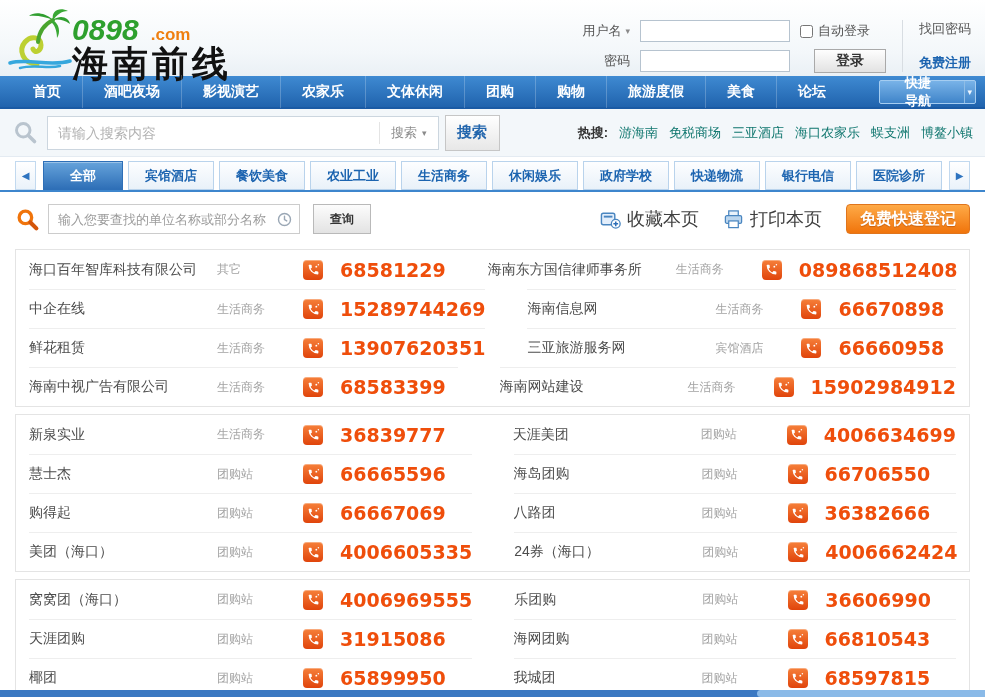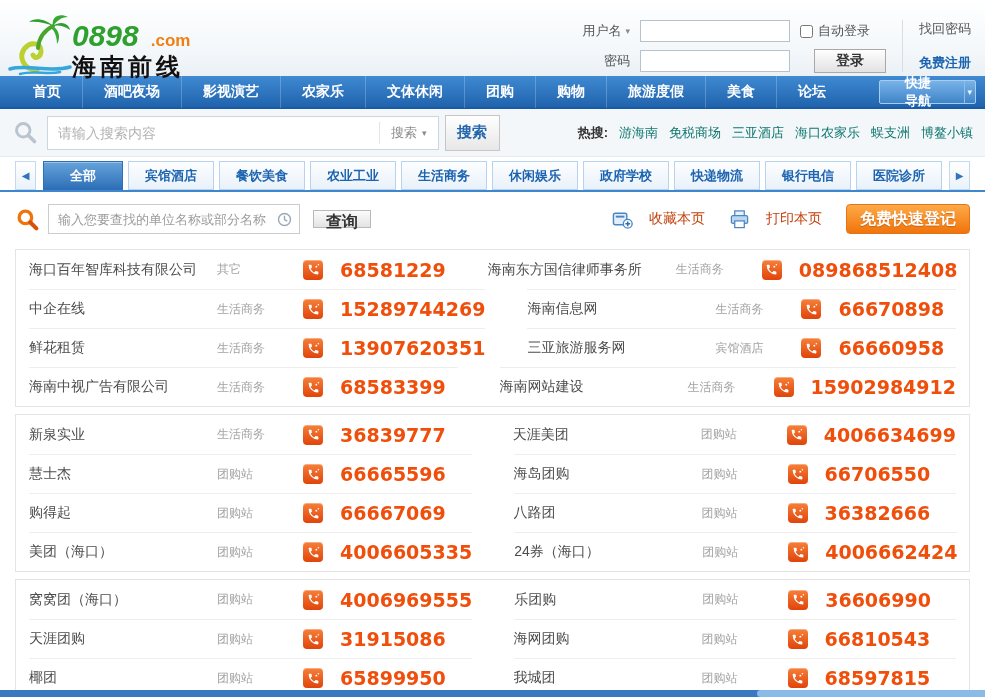--- a/index.html
+++ b/index.html
@@ -9,21 +9,21 @@
     font-family:"Liberation Sans","DejaVu Sans",sans-serif; background:#fff; color:#333;
   }
   
   .topbar { height:76px; display:flex; justify-content:space-between; align-items:center;
     background:linear-gradient(180deg,#ffffff 0%,#f3f7fa 70%,#eaf0f5 100%); padding:16px 14px 0 8px; }
   .logo { display:flex; align-items:flex-start; cursor:pointer; }
   .logo-text { display:flex; flex-direction:column; line-height:1; margin-top:8px; }
   .logo-top { display:flex; align-items:baseline; }
   .logo-number { font-size:30px; font-weight:bold; color:#2ea02e; font-style:italic; }
   .logo-tld { font-size:17px; font-weight:bold; color:#ef7f10; margin-left:12px; }
-  .logo-name { font-size:24px; font-weight:900; color:#111; letter-spacing:4px; margin-top:4px; }
+  .logo-name { font-size:36px; font-weight:900; color:#111; letter-spacing:4px; margin-top:4px;font-family:Liberation Mono, monospace; }
   .login { display:flex; align-items:center; font-size:13px; color:#555; }
   .login-grid { display:grid; grid-template-columns:auto 150px auto; grid-auto-rows:27px;
     column-gap:10px; row-gap:3px; align-items:center; }
   .lbl { text-align:right; display:flex; align-items:center; justify-content:flex-end; gap:4px; white-space:nowrap; }
   .drop-arrow { font-size:9px; color:#8a8a8a; }
   .login input.txtfield { width:150px; height:22px; border:1px solid #b6c3cf; background:#fff; padding:0 5px; font-size:13px; }
   .auto { display:flex; align-items:center; gap:5px; white-space:nowrap; }
   .auto input { margin:0; width:13px; height:13px; }
   .login-btn { width:72px; height:24px; margin-left:14px; background:linear-gradient(#fefefe,#e2e2e2);
     border:1px solid #a9a9a9; font-weight:bold; font-size:14px; color:#333; cursor:pointer; }
@@ -65,24 +65,24 @@
   .tab { height:29px; line-height:27px; padding:0 16px; background:linear-gradient(#fdfeff,#e9f1f9);
     border:1px solid #b9d3ec; color:#1c64b0; font-weight:bold; font-size:13px; cursor:pointer; white-space:nowrap; }
   .tab.active { background:linear-gradient(#66a3db,#2e6fb7); border-color:#2e6fb7; color:#fff;
     padding:0 26px; box-shadow:inset 0 1px 0 rgba(255,255,255,.35); }
   
   .queryrow { display:flex; align-items:center; margin:11px 15px 13px; height:32px; }
   .qinput { width:252px; height:30px; border:1px solid #ccc; background:#fff; display:flex; align-items:center; margin-left:8px; }
   .qinput input { flex:1; min-width:0; border:0; outline:0; padding:0 9px; font-size:13px; color:#333; }
   .qinput input::placeholder { color:#9c9c9c; }
   .qinput .clk { margin-right:7px; display:flex; }
-  .qbtn2 { margin-left:13px; width:58px; height:18px; background:linear-gradient(#fcfcfc,#e3e3e3);
-    border:1px solid #b9b9b9; font-weight:bold; font-size:16px; color:#333; cursor:pointer; }
+  .qbtn2 { margin-left:13px; width:58px; height:30px; background:linear-gradient(#fcfcfc,#e3e3e3);
+    border:1px solid #b9b9b9; font-weight:bold; font-size:12px; color:#333; cursor:pointer; }
   .qr-spacer { flex:1; }
-  .tool { display:flex; align-items:center; gap:16px; font-size:14px; color:#c2410c; cursor:pointer; white-space:nowrap; }
+  .tool { display:flex; align-items:center; gap:6px; font-size:18px; color:#404040; cursor:pointer; white-space:nowrap; }
   .tool + .tool { margin-left:24px; }
   .regbtn { margin-left:24px; height:30px; padding:0 13px; background:linear-gradient(#feaa47,#f0740b);
     border:1px solid #e0751c; border-radius:4px; color:#fff; font-weight:bold; font-size:16px;
     cursor:pointer; text-shadow:0 1px 1px rgba(150,60,0,.45); }
   
   #listings { margin:14px 15px; }
   .group { border:1px solid #e4e4e4; margin-bottom:7px; background:#fff; }
   .lrow { display:grid; grid-template-columns:1fr 1fr; column-gap:42px; padding:0 13px; }
   .cell { display:flex; align-items:center; height:39px; border-top:1px solid #eee; }
   .lrow.first .cell { border-top:0; }

